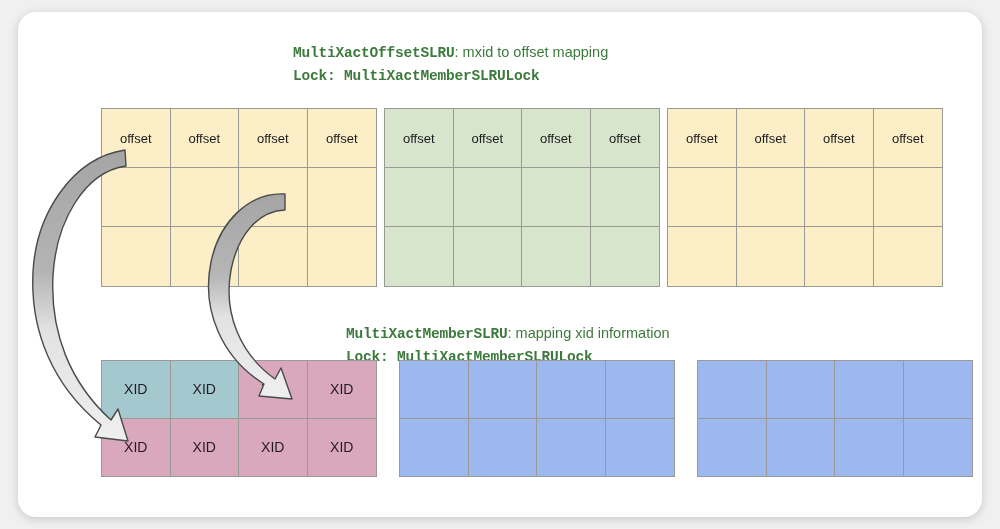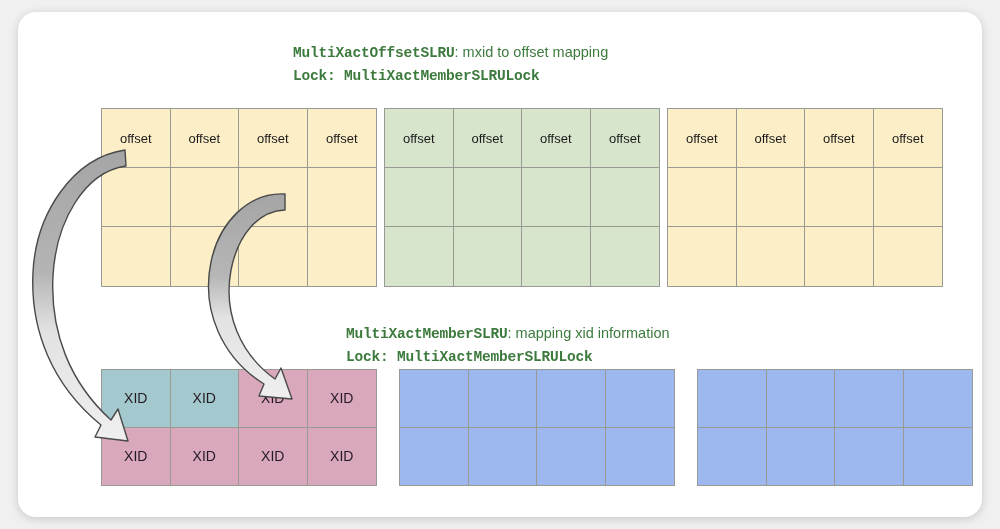--- a/index.html
+++ b/index.html
@@ -53,21 +53,21 @@
   }
   #heading-offset { left: 293px; top: 41px; }
   #heading-member { left: 346px; top: 322px; }
 
   
   .grid-row {
     position: absolute;
     display: flex;
   }
   #top-row  { left: 101px; top: 108px;  gap: 7px; }
-  #bot-row  { left: 101px; top: 369px;  gap: 22px; }
+  #bot-row  { left: 101px; top: 360px;  gap: 22px; }
 
   .block {
     display: flex;
     flex-direction: column;
     box-sizing: border-box;
     border: 1px solid #9a9a94;
   }
   .block .row {
     display: flex;
   }

